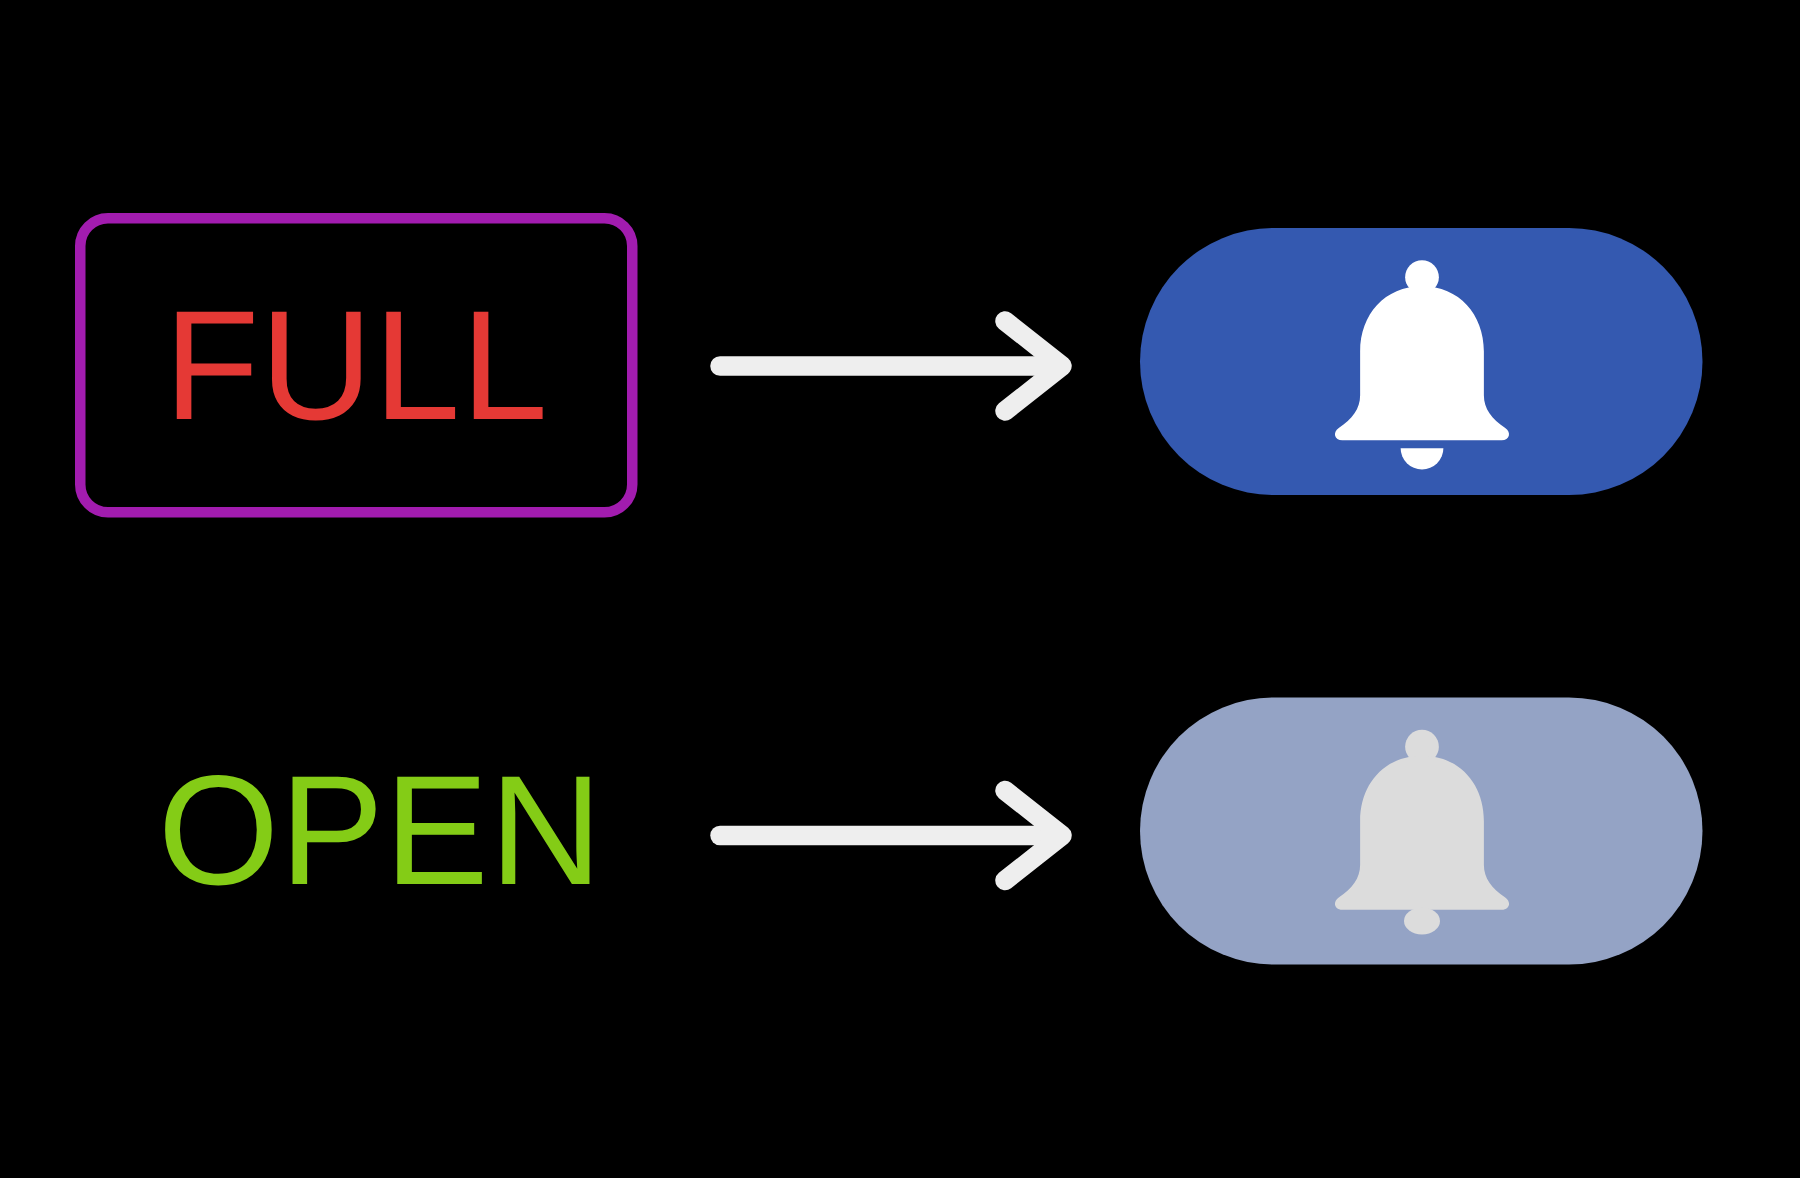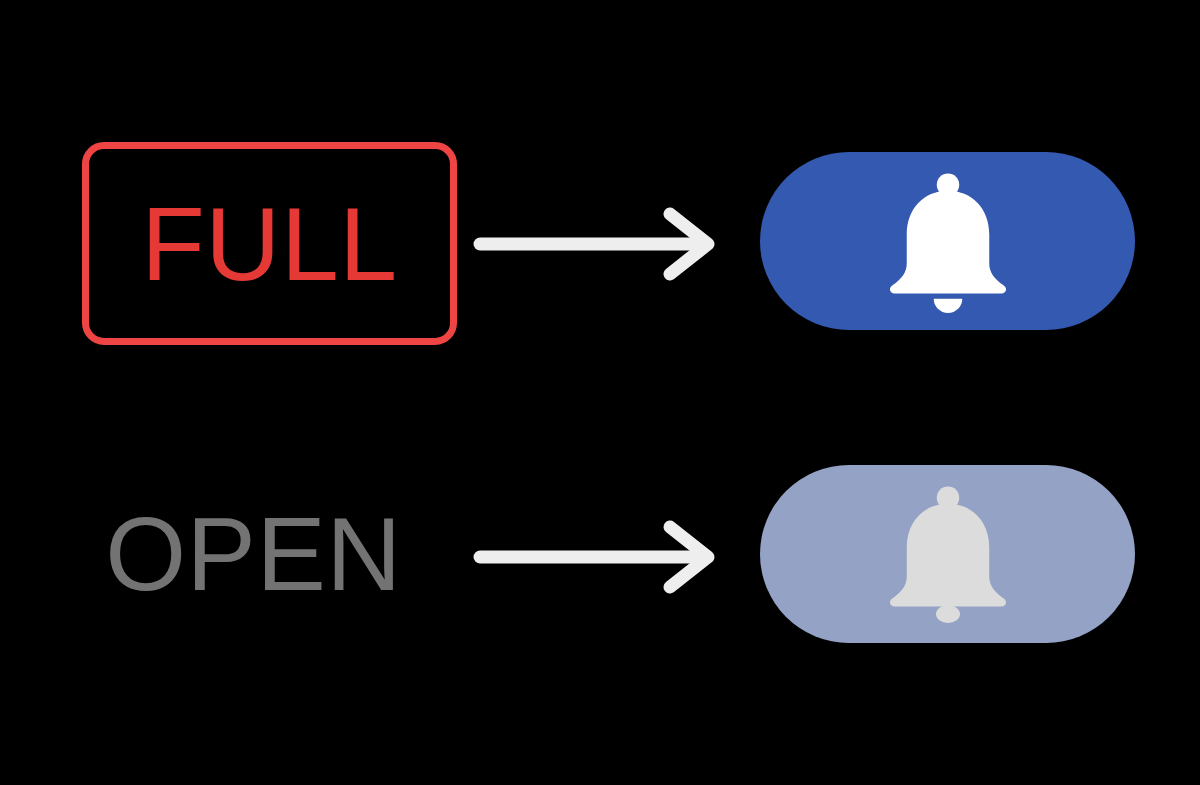--- a/index.html
+++ b/index.html
@@ -24,26 +24,26 @@
   
   .label-wrap {
     position: absolute;
     display: flex;
     align-items: center;
     justify-content: center;
   }
 
   
   .label-boxed {
-    left: 82px;
+    left: 50px;
     top: 142px;
     width: 375px;
     height: 203px;
     box-sizing: border-box;
-    border: 7px solid #ef4444;
+    border: 7px solid #a21caf;
     border-radius: 22px;
   }
 
   
   .label-plain {
     left: 66px;
     top: 465px;
     width: 375px;
     height: 178px;
   }
@@ -51,21 +51,21 @@
   .state-text {
     font-family: "Liberation Sans", sans-serif;
     font-size: 104px;
     font-weight: 400;
     line-height: 1;
     letter-spacing: 0.5px;
     white-space: nowrap;
     user-select: none;
   }
   .state-text.full  { color: #e53935; }
-  .state-text.open  { color: #737373; }
+  .state-text.open  { color: #84cc16; }
 
   
   .arrow {
     position: absolute;
     left: 472px;
     width: 250px;
     height: 80px;
   }
   .arrow.row-1 { top: 204px; }
   .arrow.row-2 { top: 517px; }

